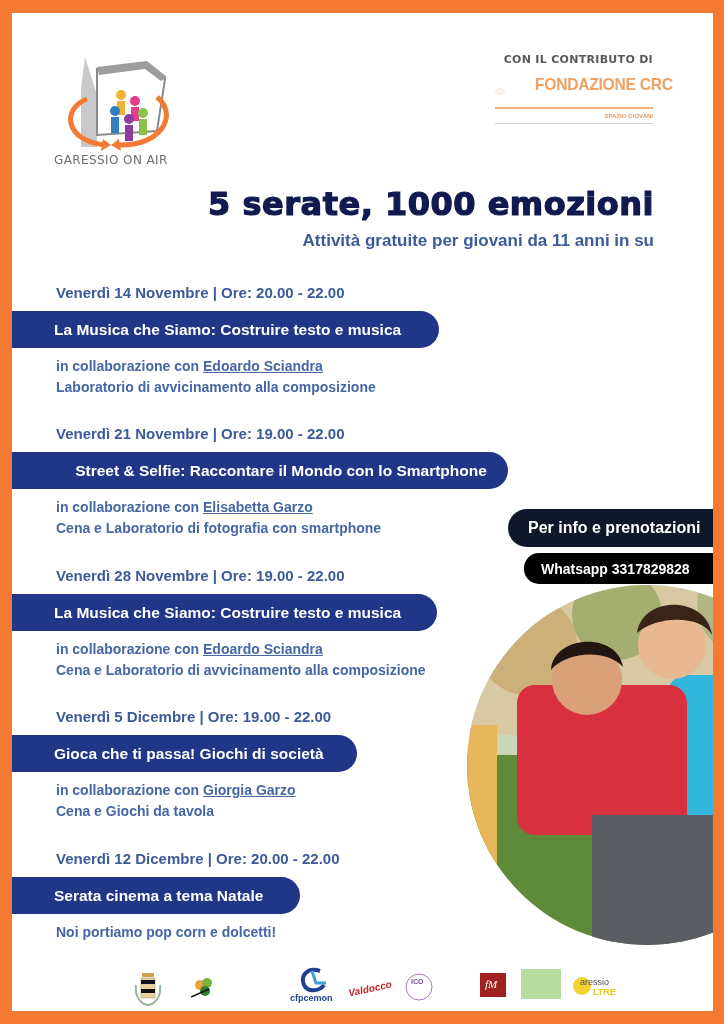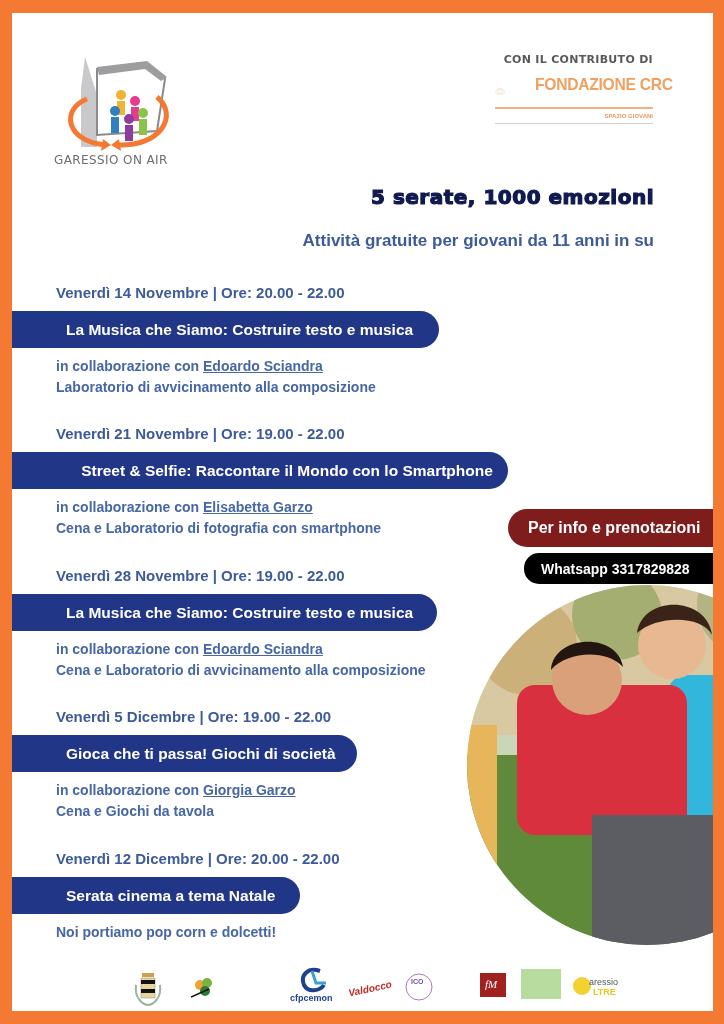--- a/index.html
+++ b/index.html
@@ -31,51 +31,51 @@
   }
   .crc-line1 { position: absolute; left: 483px; top: 94px; width: 158px; height: 2px; background: #f4b27a; }
   .crc-sub { position: absolute; right: 60px; top: 100px; font-size: 6px; color: #e89a5c; font-weight: bold; }
   .crc-line2 { position: absolute; left: 483px; top: 110px; width: 158px; height: 1px; background: #cfcfcf; }
 
   .tagline {
     position: absolute; right: 59px; top: 135px; font-size: 19px; color: #3d5a99;
     font-family: "Liberation Sans", sans-serif;
   }
   .headline {
-    position: absolute; right: 59px; top: 172px; font-size: 20px; font-weight: 900;
+    position: absolute; right: 59px; top: 172px; font-size: 32px; font-weight: 900;
     color: #101a4f; font-family: "DejaVu Sans", sans-serif; letter-spacing: 0.5px;
     -webkit-text-stroke: 1.2px #101a4f;
   }
   .subline {
     position: absolute; right: 59px; top: 218px; font-size: 17px; font-weight: bold;
     color: #3d5a99;
   }
 
   
   .event { position: absolute; left: 0; }
   .ev-date {
     position: absolute; left: 44px; top: 0; white-space: nowrap;
     font-size: 15px; font-weight: bold; color: #3d5a99;
   }
   .ev-bar {
     position: absolute; left: 0; top: 27px; height: 37px; background: #213687;
-    border-radius: 0 19px 19px 0; box-sizing: border-box; padding-left: 54px;
+    border-radius: 0 19px 19px 0; box-sizing: border-box; padding-left: 42px;
     display: flex; align-items: center; color: #ffffff; font-size: 15.5px; font-weight: bold;
     white-space: nowrap;
   }
   .ev-desc {
     position: absolute; left: 44px; top: 72px; font-size: 14px; font-weight: bold;
     color: #4666a4; line-height: 21px; white-space: nowrap;
   }
   .ev-desc a { color: #4666a4; text-decoration: underline; }
 
   
   .info-btn {
     position: absolute; left: 496px; top: 496px; width: 205px; height: 38px;
-    background: #7f1d1d; border-radius: 19px 0 0 19px; color: #fff;
+    background: #0f172a; border-radius: 19px 0 0 19px; color: #fff;
     font-size: 16px; font-weight: bold; display: flex; align-items: center;
     padding-left: 20px; box-sizing: border-box; white-space: nowrap;
   }
   .wa-btn {
     position: absolute; left: 512px; top: 540px; width: 189px; height: 31px;
     background: #000000; border-radius: 15px 0 0 15px; color: #fff;
     font-size: 14px; font-weight: bold; display: flex; align-items: center;
     padding-left: 17px; box-sizing: border-box; white-space: nowrap;
   }
   .photo {
@@ -240,17 +240,17 @@
       <div style="position:absolute;left:0;top:8px;width:26px;height:24px;background:#a12020;"></div>
       <span class="p-label" style="left:5px;top:13px;font-size:11px;color:#fff;font-style:italic;font-family:'Liberation Serif',serif;">fM</span>
     </div>
     <div class="p" style="left:409px;width:40px;">
       <div style="position:absolute;left:0;top:4px;width:40px;height:30px;background:#b8dca0;"></div>
     </div>
     <div class="p" style="left:460px;width:50px;">
       <svg width="20" height="22" style="position:absolute;left:0;top:10px;" viewBox="0 0 20 22">
         <circle cx="10" cy="11" r="9" fill="#f2d230"></circle>
       </svg>
-      <span class="p-label" style="left:17px;top:12px;font-size:9px;color:#555;">aressio</span>
+      <span class="p-label" style="left:8px;top:12px;font-size:9px;color:#555;">aressio</span>
       <span class="p-label" style="left:21px;top:22px;font-size:9px;color:#e5c820;font-weight:bold;">LTRE</span>
     </div>
   </div>
 </div>
 
 </body></html>

